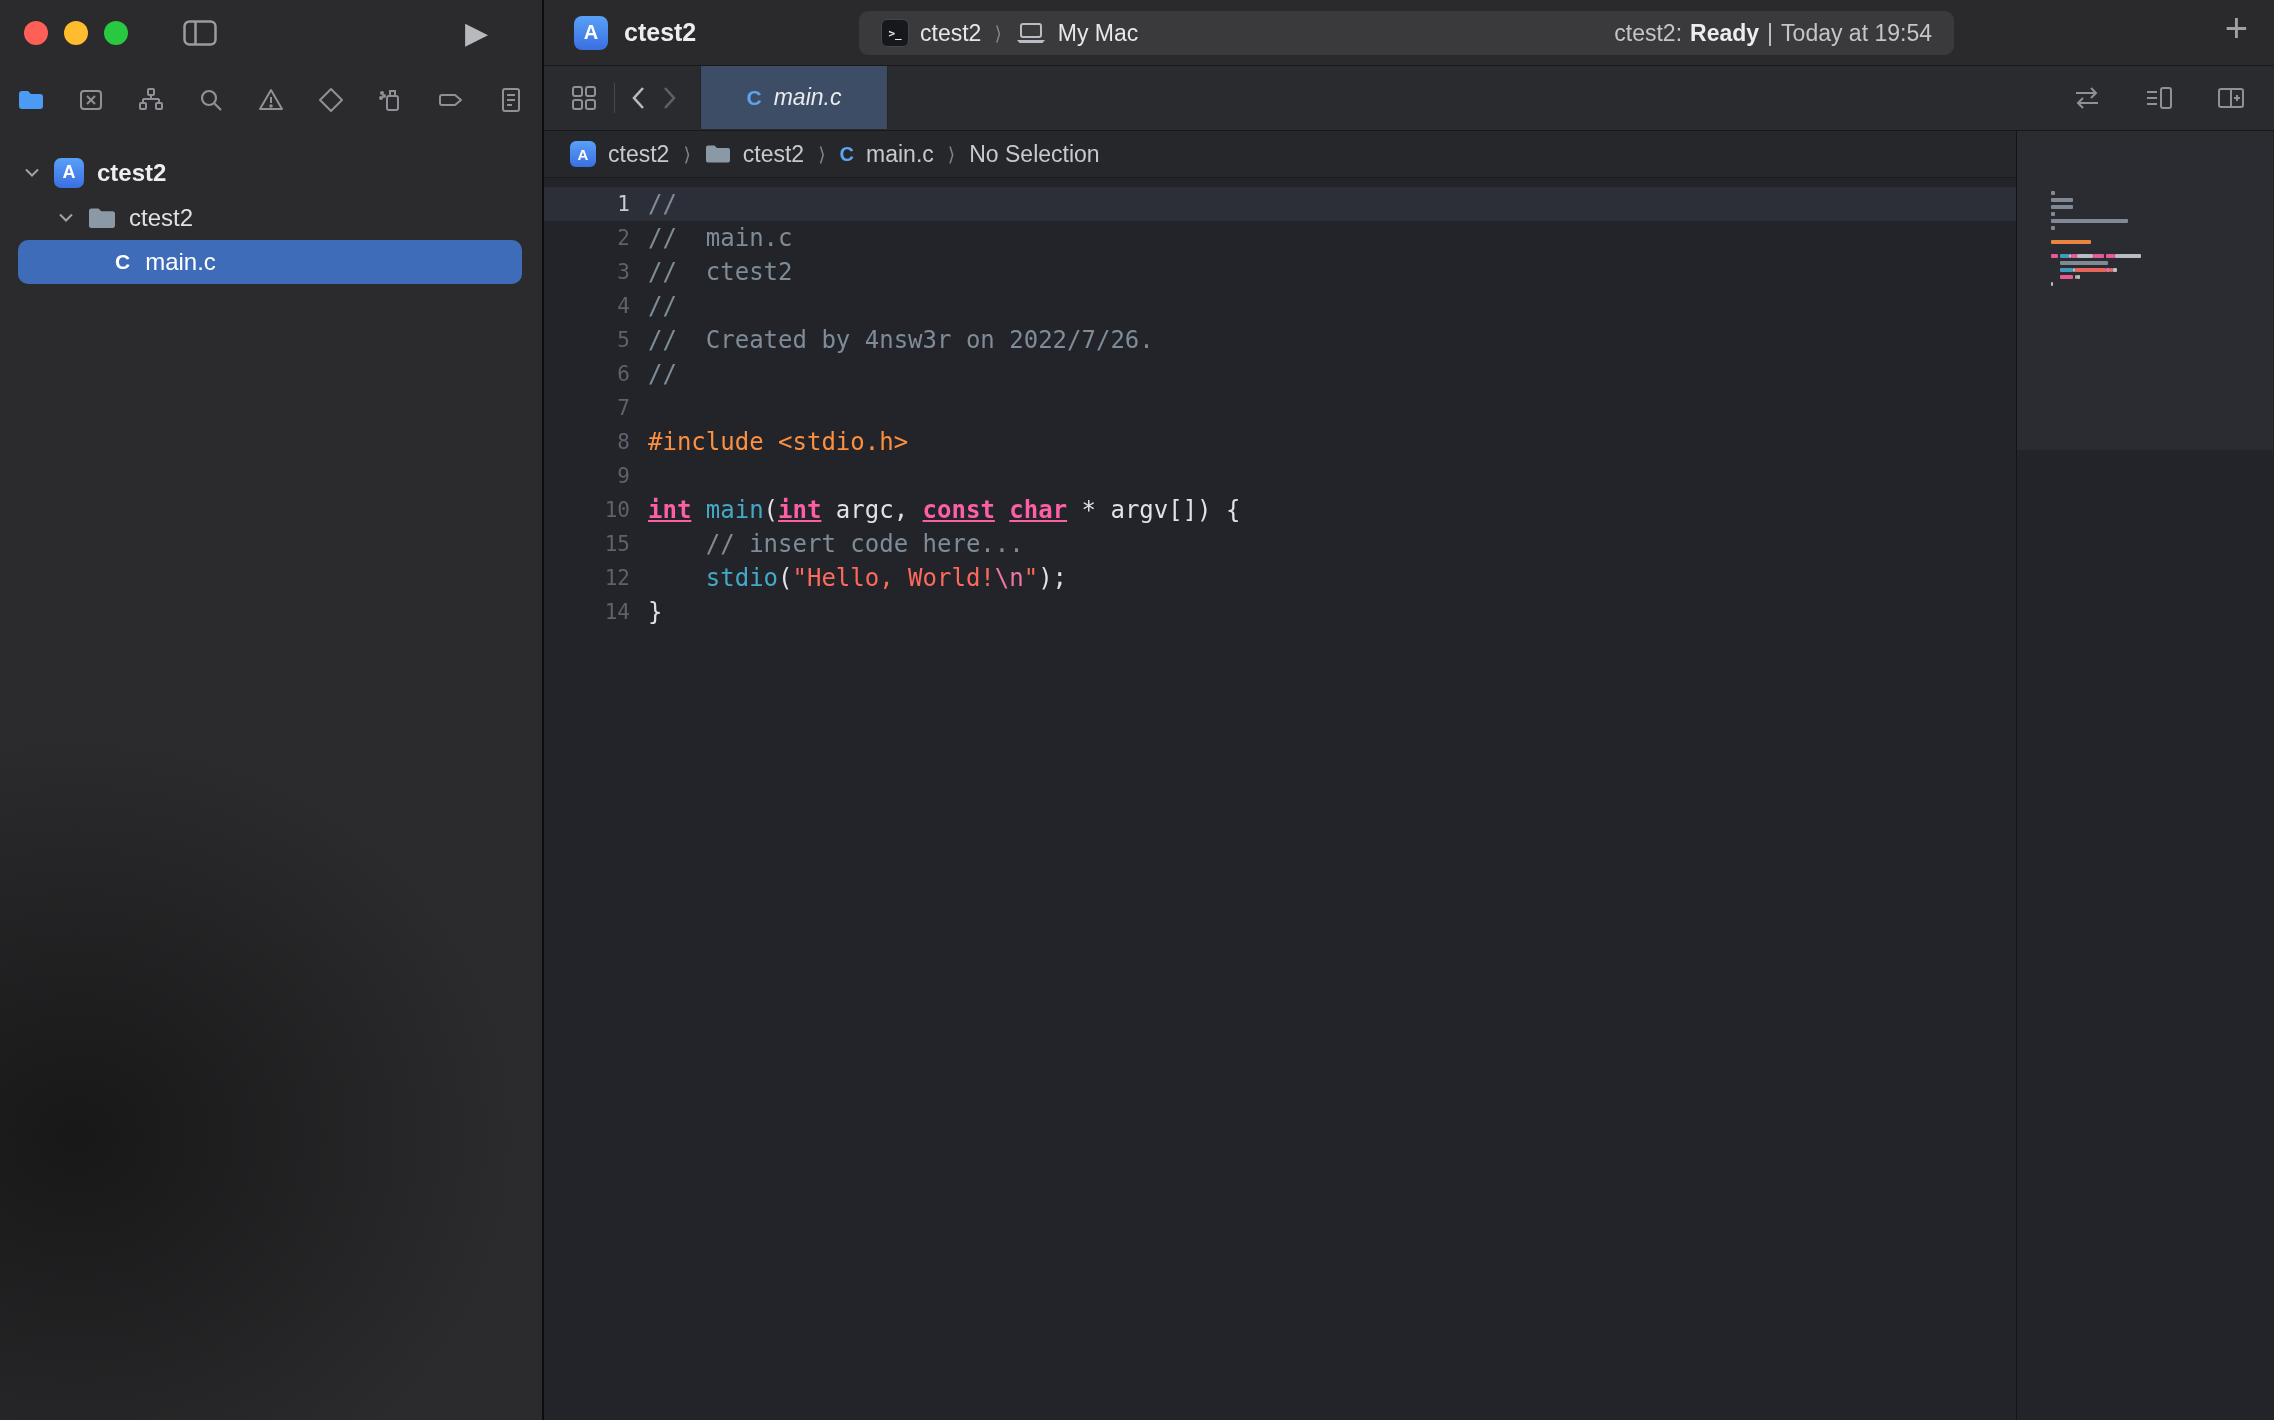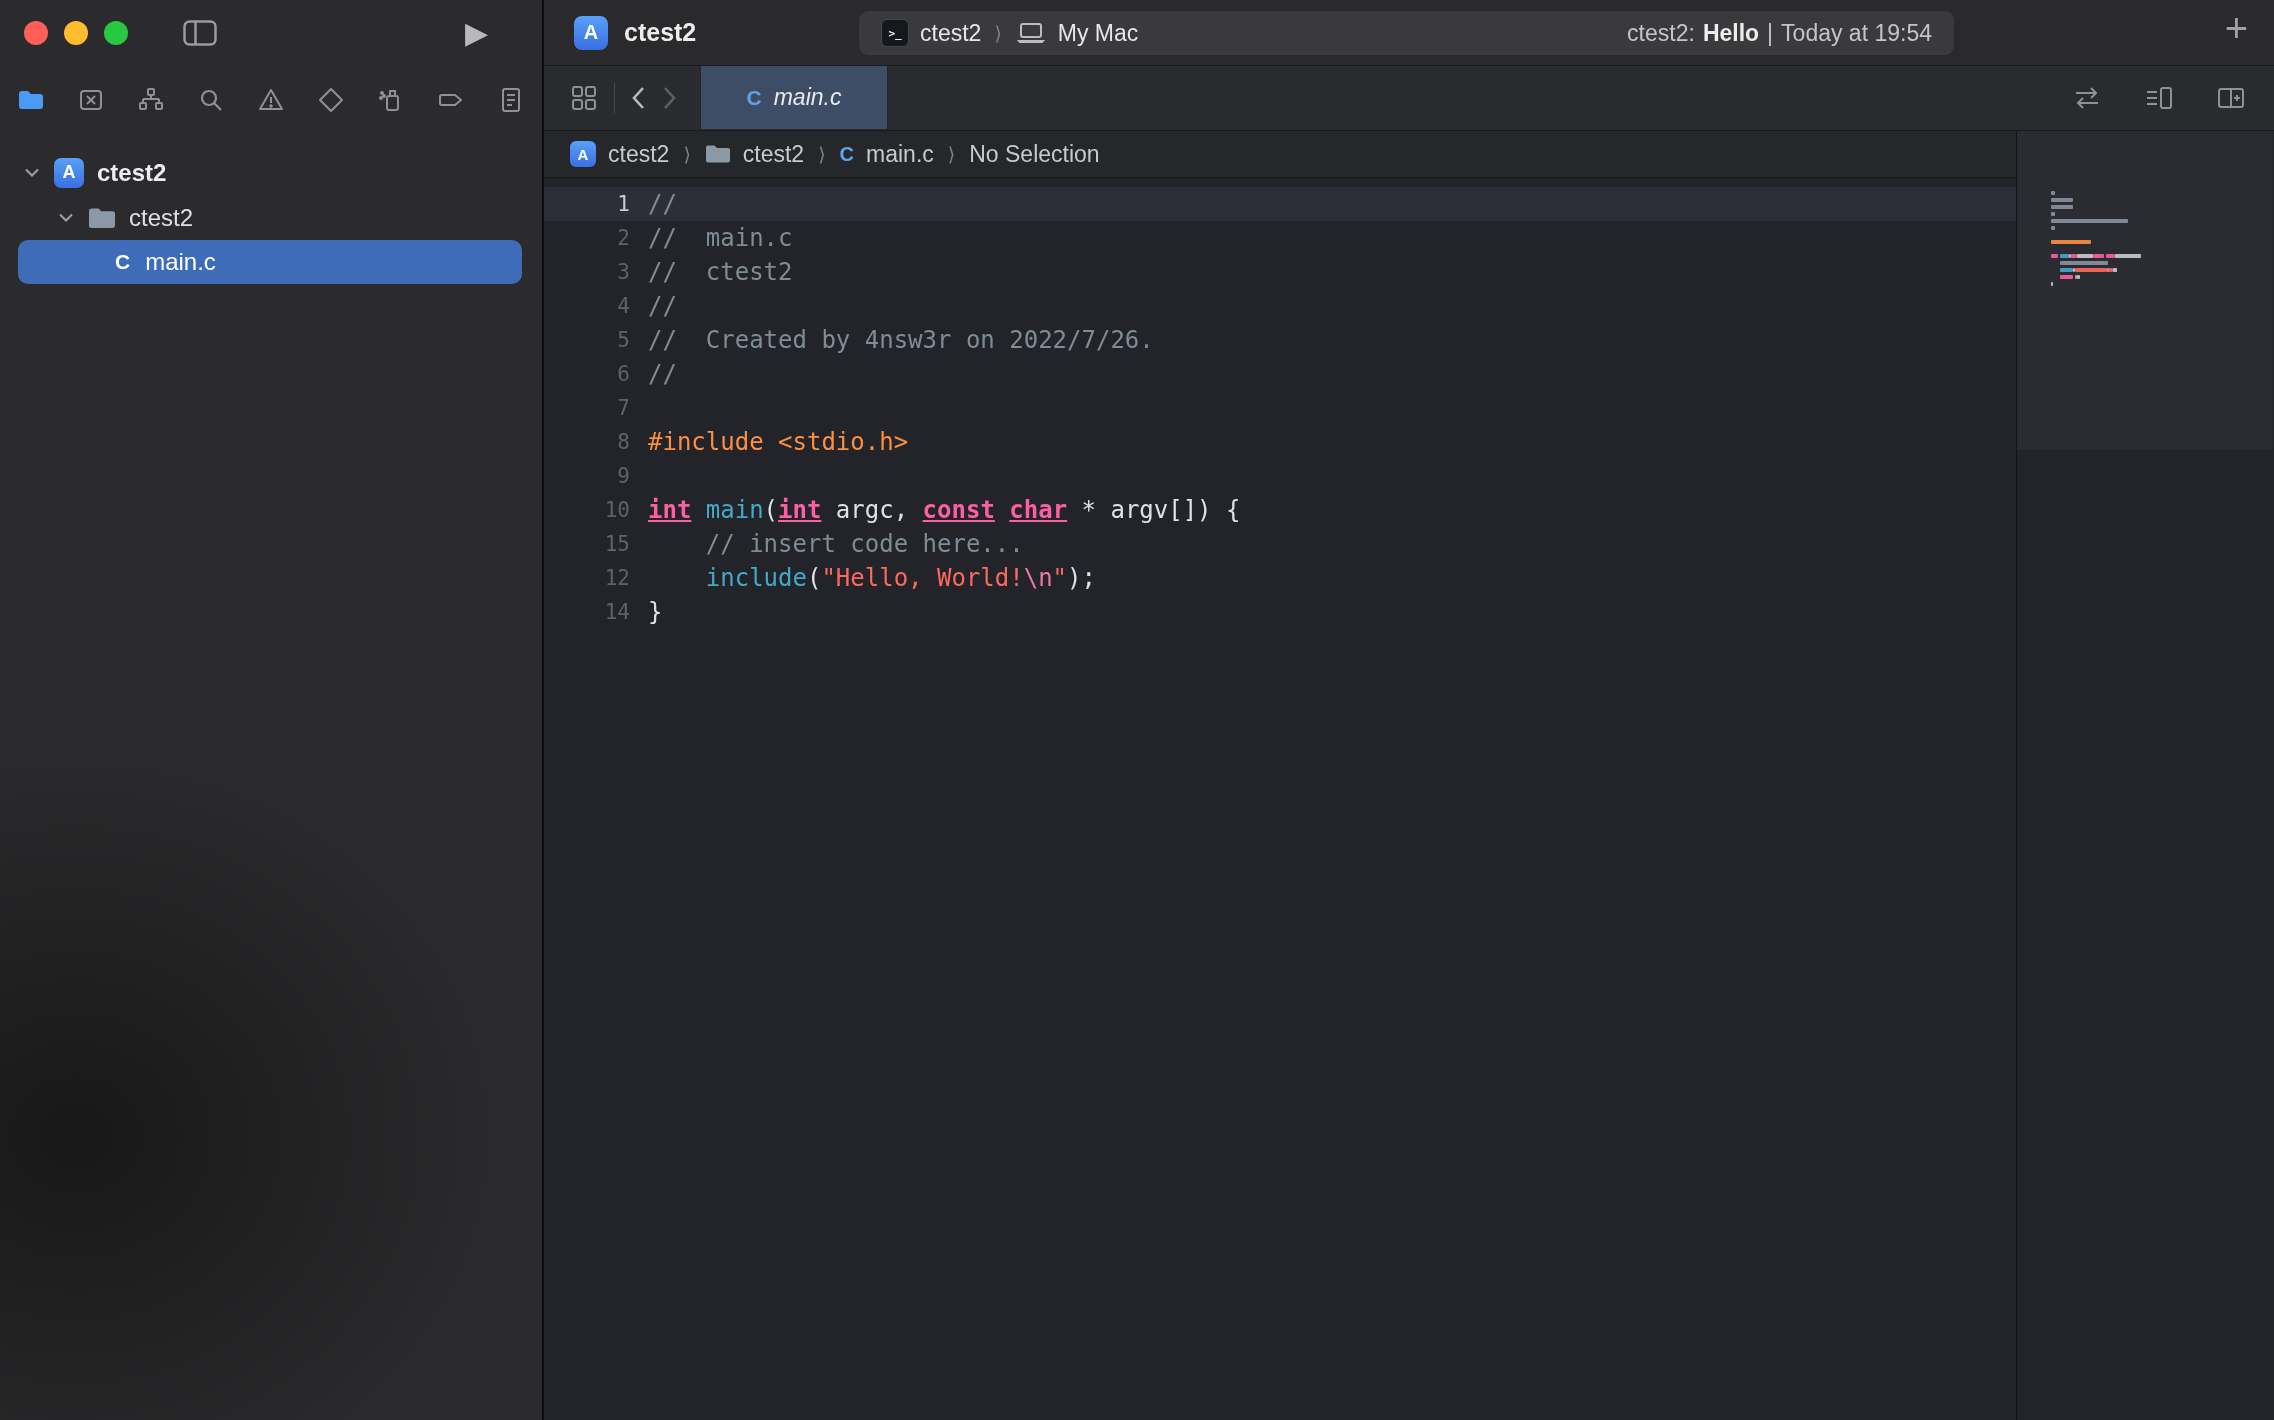--- a/index.html
+++ b/index.html
@@ -262,21 +262,21 @@
           <span class="laptop">
             <svg width="32" height="22" viewBox="0 0 32 22" fill="none" stroke="#b9bdc3" stroke-width="2">
                 <rect x="6" y="2" width="20" height="13" rx="2"></rect>
                 <path d="M2 18 h28 l-2.5 3 H4.5 Z" fill="#b9bdc3" stroke="none"></path>
               </svg>
           </span>
           <span class="scheme-dest">My Mac</span>
         </div>
         <div class="status">
           <span class="st-proj">ctest2:</span>
-          <span class="st-state">Hello</span>
+          <span class="st-state">Ready</span>
           <span class="st-sep">|</span>
           <span class="st-time">Today at 19:54</span>
         </div>
       </div>
       <div class="tb-plus">+</div>
     </div>
 
     <div class="tabbar">
       <div class="tb-left">
         <span>
@@ -390,21 +390,21 @@
               <div class="code-row">
                 <span class="lnum">10</span>
                 <span class="lcode"><span class="tok-kw">int</span><span class="tok-plain"> </span><span class="tok-fn">main</span><span class="tok-plain">(</span><span class="tok-kw">int</span><span class="tok-plain"> argc, </span><span class="tok-kw">const</span><span class="tok-plain"> </span><span class="tok-kw">char</span><span class="tok-plain"> * argv[]) {</span></span>
               </div>
               <div class="code-row">
                 <span class="lnum">15</span>
                 <span class="lcode"><span class="tok-plain">    </span><span class="tok-comment">// insert code here...</span></span>
               </div>
               <div class="code-row">
                 <span class="lnum">12</span>
-                <span class="lcode"><span class="tok-plain">    </span><span class="tok-fn">include</span><span class="tok-plain">(</span><span class="tok-str">"Hello, World!</span><span class="tok-esc">\n</span><span class="tok-str">"</span><span class="tok-plain">);</span></span>
+                <span class="lcode"><span class="tok-plain">    </span><span class="tok-fn">stdio</span><span class="tok-plain">(</span><span class="tok-str">"Hello, World!</span><span class="tok-esc">\n</span><span class="tok-str">"</span><span class="tok-plain">);</span></span>
               </div>
               <div class="code-row">
                 <span class="lnum">14</span>
                 <span class="lcode"><span class="tok-plain">}</span></span>
               </div>
             </div>
         </div>
       </div>
 
       <div class="minimap-col">

